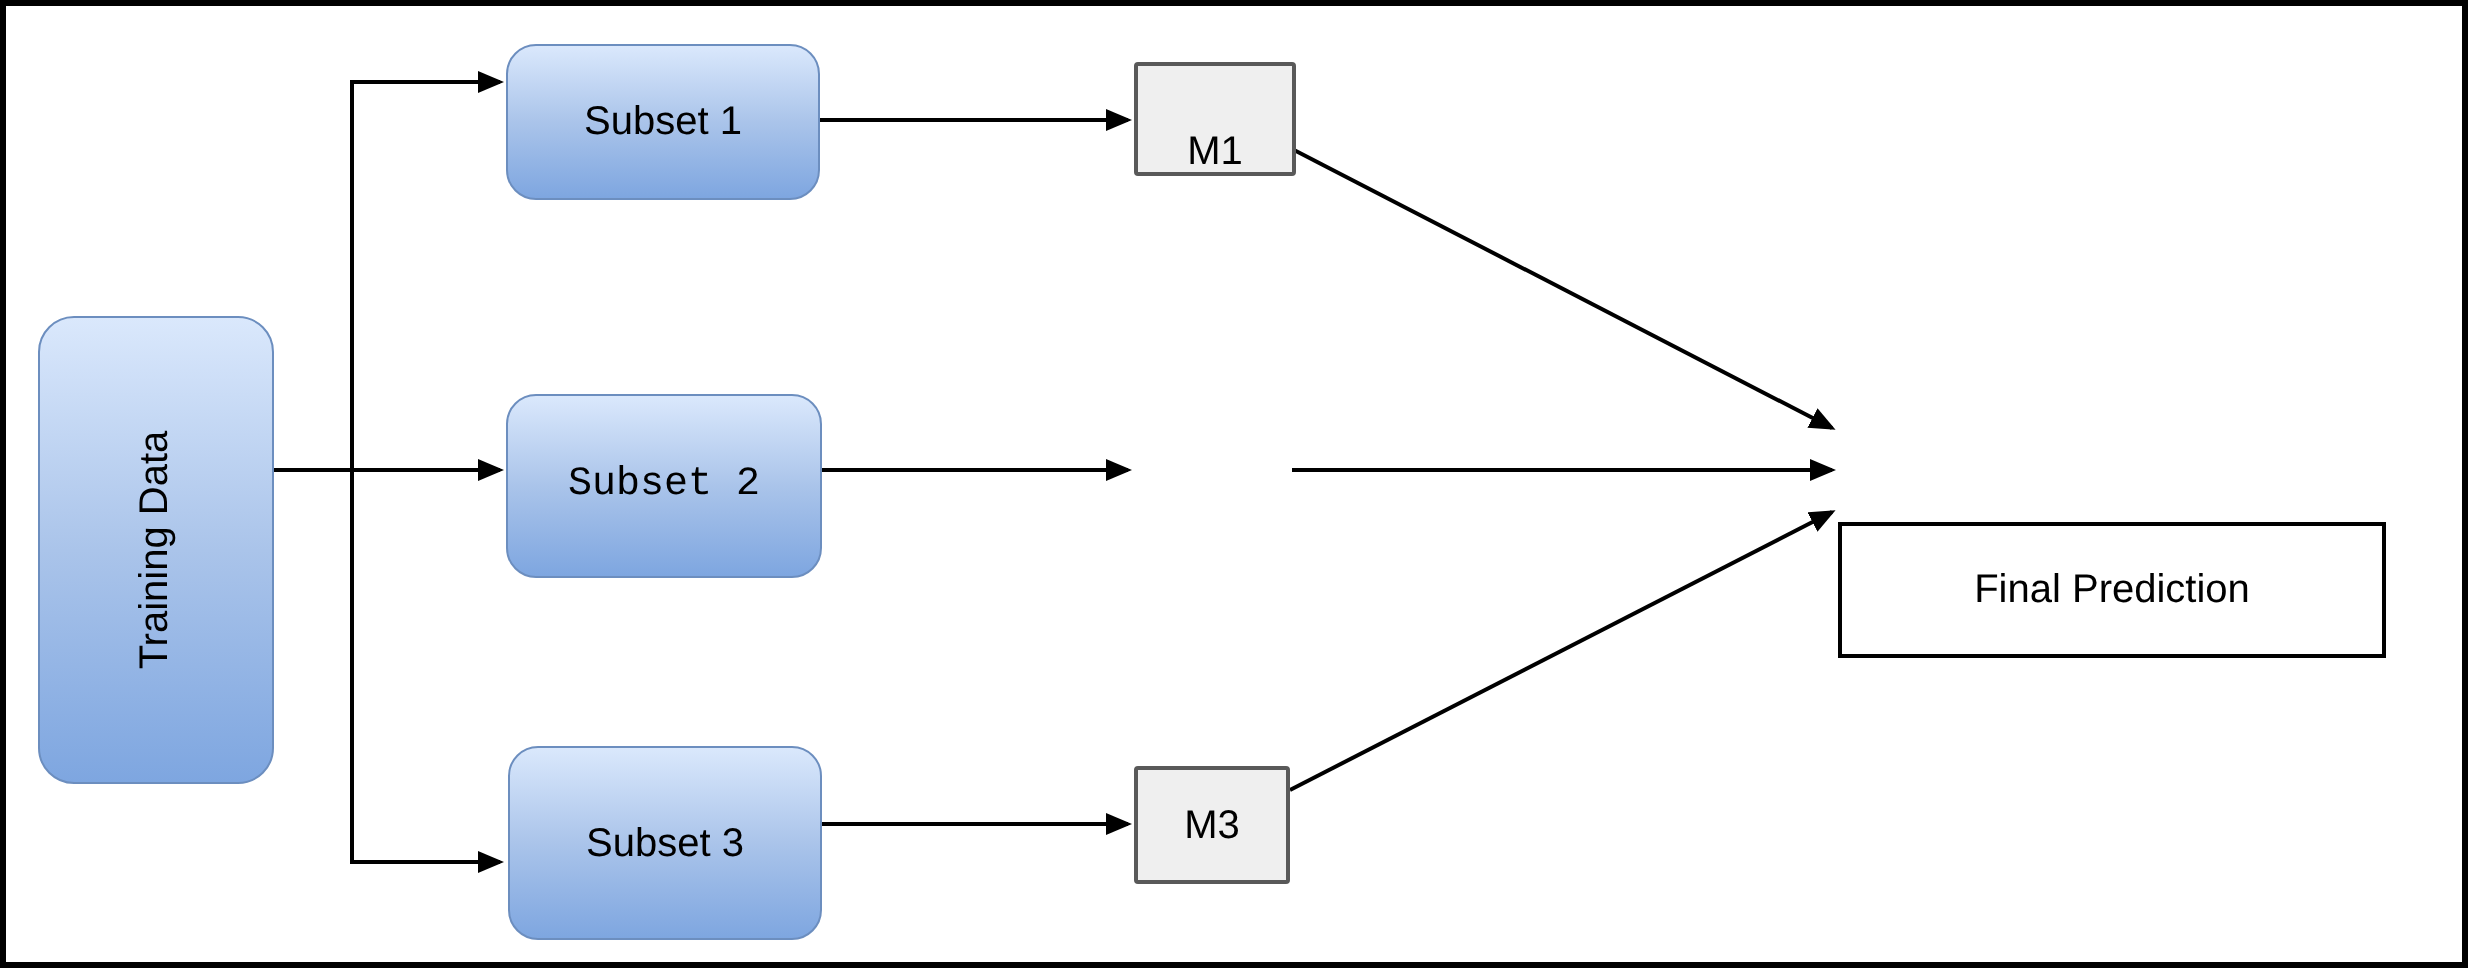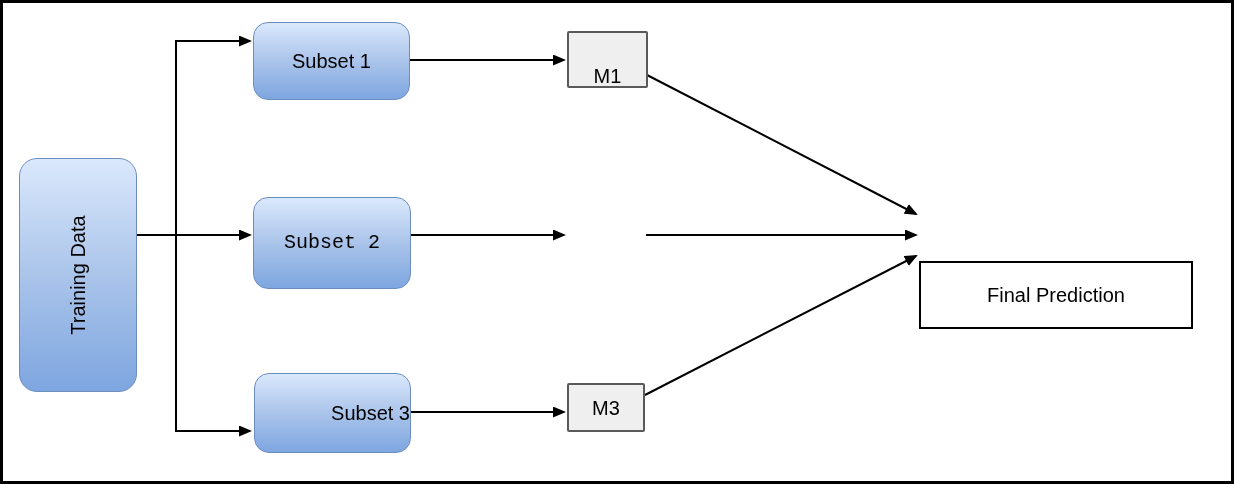--- a/index.html
+++ b/index.html
@@ -102,30 +102,30 @@
   </div>
 
   <div class="node node--blue" style="left:253px; top:22px; width:157px; height:78px;">
     <span>Subset 1</span>
   </div>
 
   <div class="node node--blue" style="left:253px; top:197px; width:158px; height:92px;font-family:Liberation Mono, monospace;">
     <span>Subset 2</span>
   </div>
 
-  <div class="node node--blue" style="left:254px; top:373px; width:157px; height:80px;justify-content:flex-end;">
+  <div class="node node--blue" style="left:254px; top:373px; width:157px; height:97px;">
     <span>Subset 3</span>
   </div>
 
   <div class="node node--gray" style="left:567px; top:31px; width:81px; height:57px;align-items:flex-end;">
     <span>M1</span>
   </div>
 
 
-  <div class="node node--gray" style="left:567px; top:383px; width:78px; height:49px;">
+  <div class="node node--gray" style="left:567px; top:383px; width:78px; height:59px;">
     <span>M3</span>
   </div>
 
   <div class="node node--final" style="left:919px; top:217px; width:274px; height:68px;margin-top:44px;">
     <span>Final Prediction</span>
   </div>
 
 </div>
 
 </body></html>

